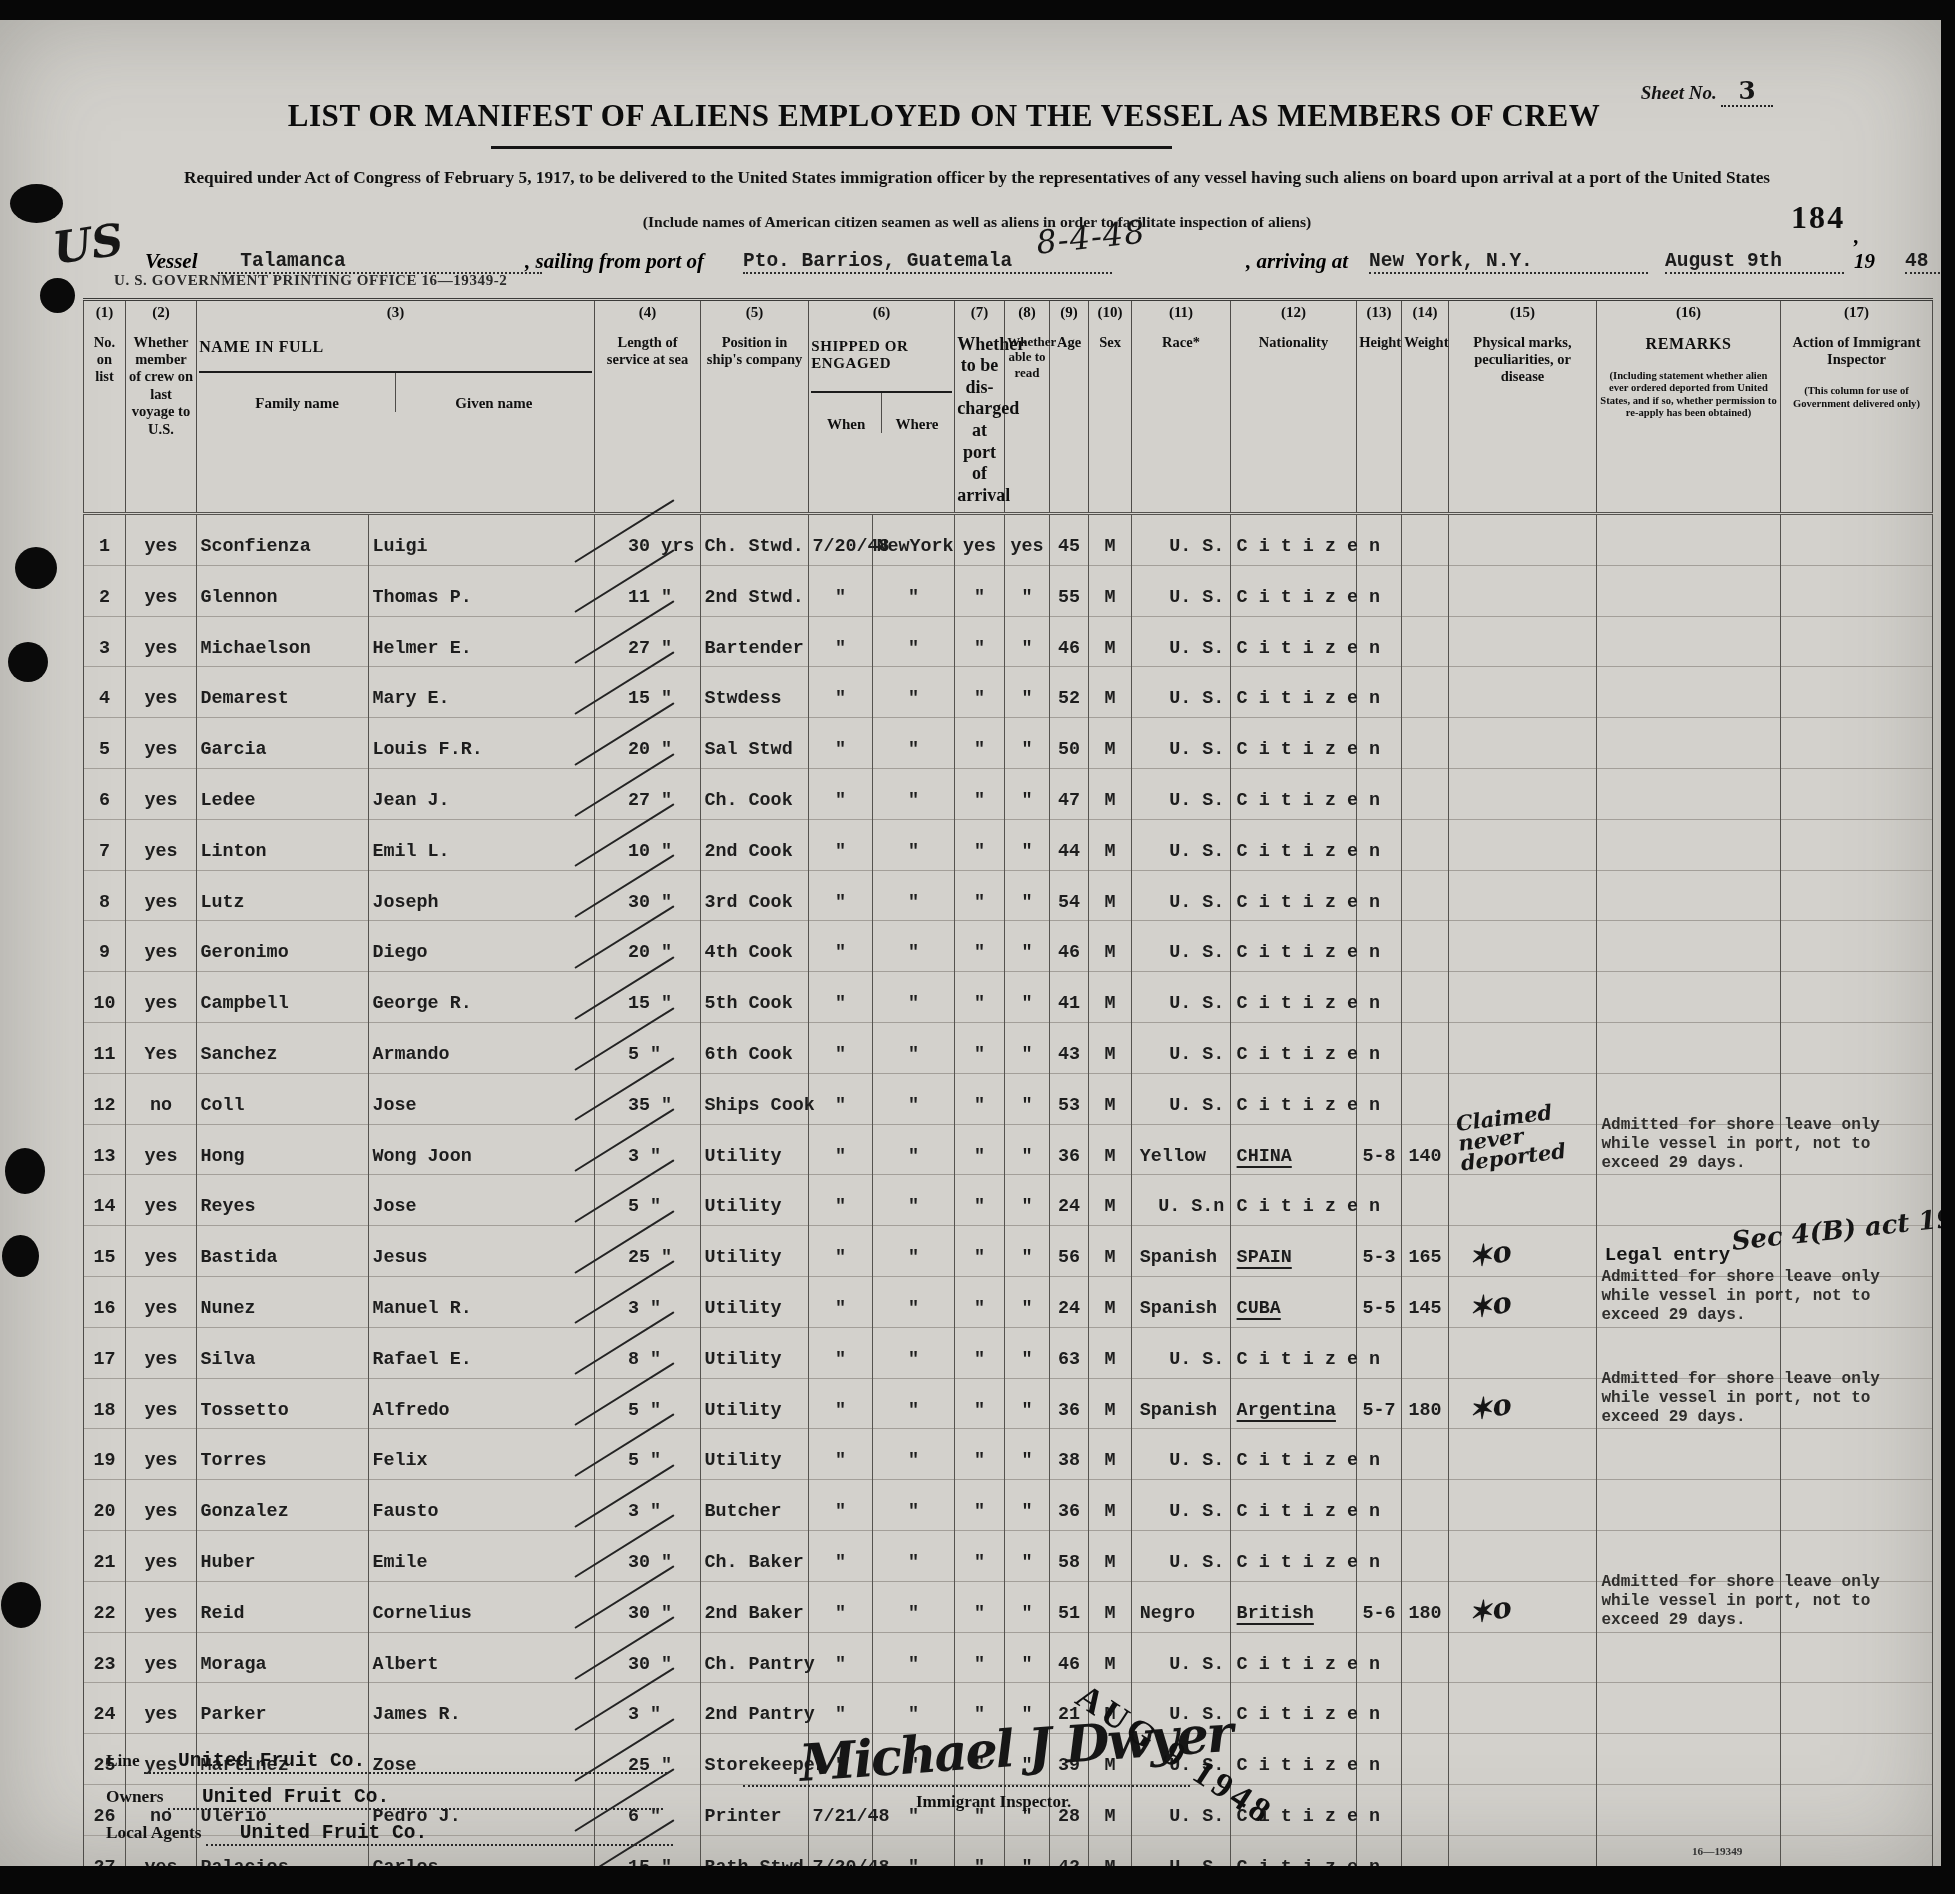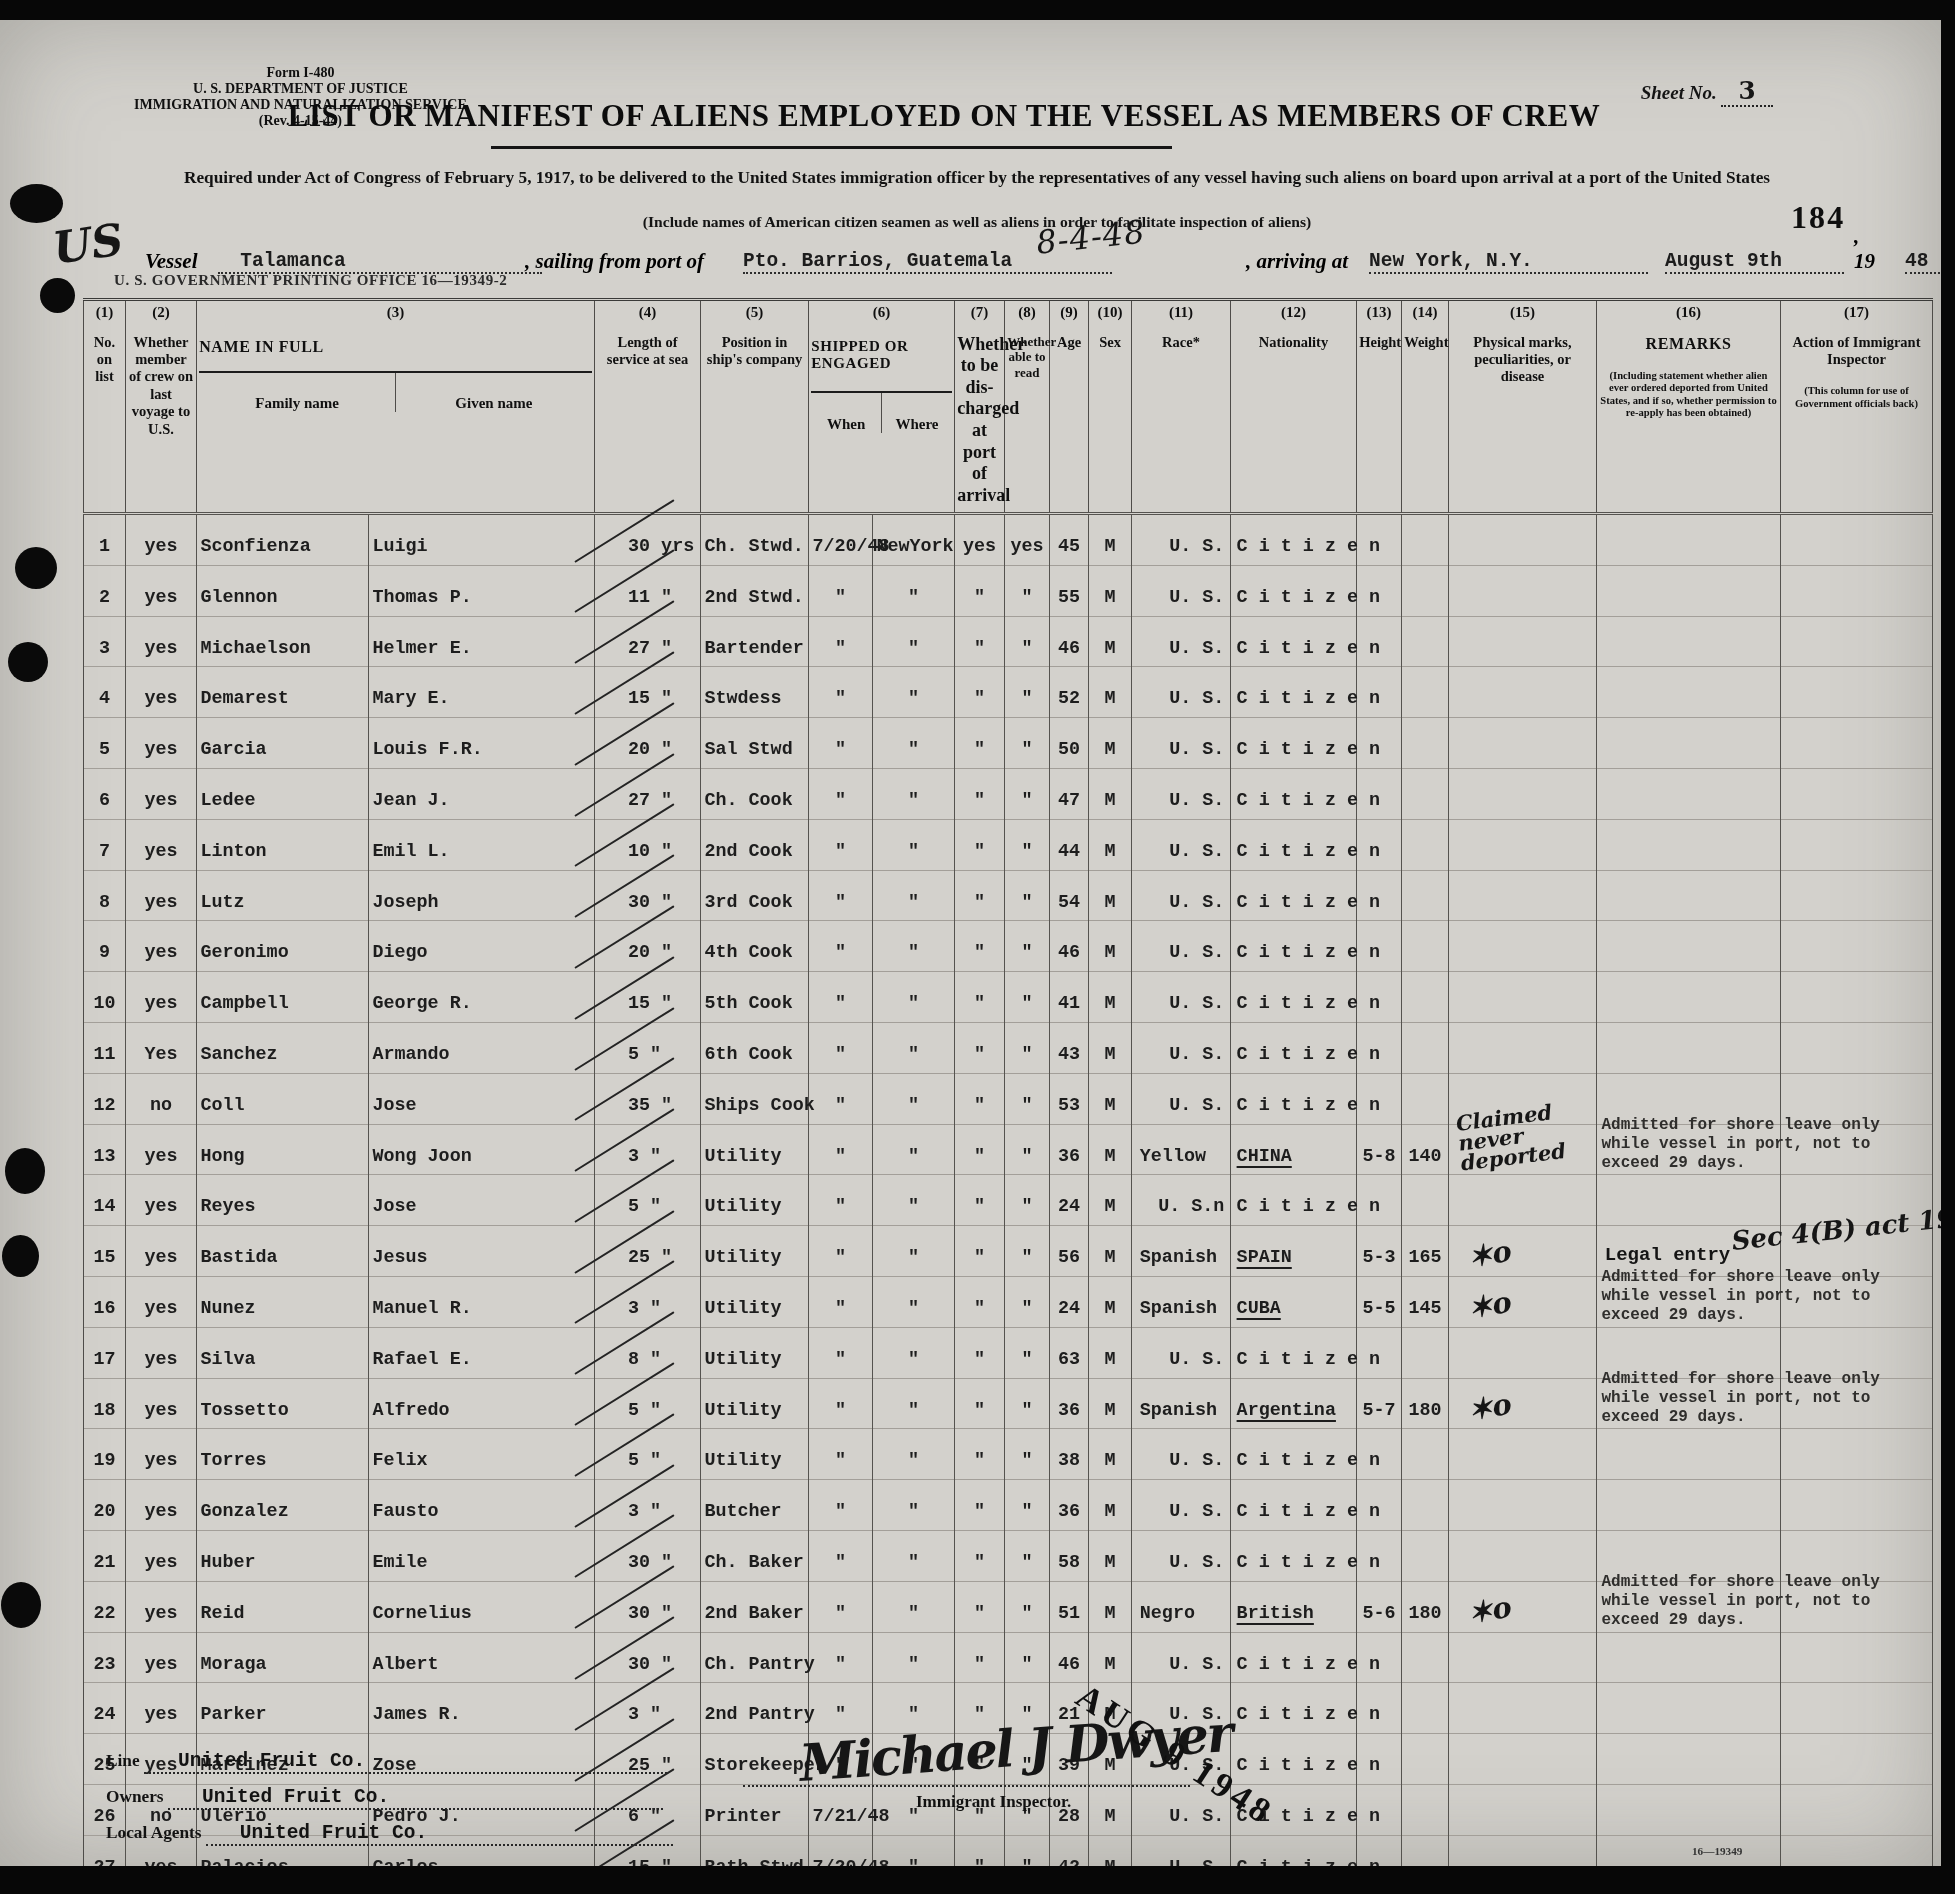--- a/index.html
+++ b/index.html
@@ -76,26 +76,20 @@
   #print-code{left:1692px;top:1825px;font-size:11.2px;font-weight:bold;color:#333;}
   
   .hole{position:absolute;background:#0a0a0a;border-radius:50%;z-index:9;}
   .bar{position:absolute;background:#070707;z-index:8;}
 </style>
 </head>
 <body>
 
 <div id="paper">
 
-  <div class="abs serif" id="form-id">
-    <div>Form I-480</div>
-    <div>U. S. DEPARTMENT OF JUSTICE</div>
-    <div>IMMIGRATION AND NATURALIZATION SERVICE</div>
-    <div>(Rev. 4-15-44)</div>
-  </div>
 
   <div class="abs serif" id="sheet">
     <span>Sheet No.</span>
     <span class="no hand">3</span>
   </div>
 
   <div class="abs serif" id="title">LIST OR MANIFEST OF ALIENS EMPLOYED ON THE VESSEL AS MEMBERS OF CREW</div>
   <div class="abs" id="title-rule"></div>
   <div class="abs serif" id="subtitle">Required under Act of Congress of February 5, 1917, to be delivered to the United States immigration officer by the representatives of any vessel having such aliens on board upon arrival at a port of the United States</div>
   <div class="abs serif" id="subtitle2">(Include names of American citizen seamen as well as aliens in order to facilitate inspection of aliens)</div>
@@ -209,21 +203,21 @@
             <div class="collabel">Physical marks, peculiarities, or disease</div>
           </th>
         <th>
             <div class="colnum">(16)</div>
             <div class="collabel" style="font-size:16px;letter-spacing:0.6px;">REMARKS</div>
             <div class="smallnote">(Including statement whether alien ever ordered deported from United States, and if so, whether permission to re-apply has been obtained)</div>
           </th>
         <th>
             <div class="colnum">(17)</div>
             <div class="collabel">Action of Immigrant Inspector</div>
-            <div class="smallnote">(This column for use of Government officials back)</div>
+            <div class="smallnote">(This column for use of Government delivered only)</div>
           </th>
       </tr>
     </thead>
     <tbody id="manifest-body">
         <tr>
           <td class="ctr">1</td>
           <td class="ctr">yes</td>
           <td>Sconfienza</td>
           <td>Luigi</td>
           <td class="len marked">30 yrs</td>

